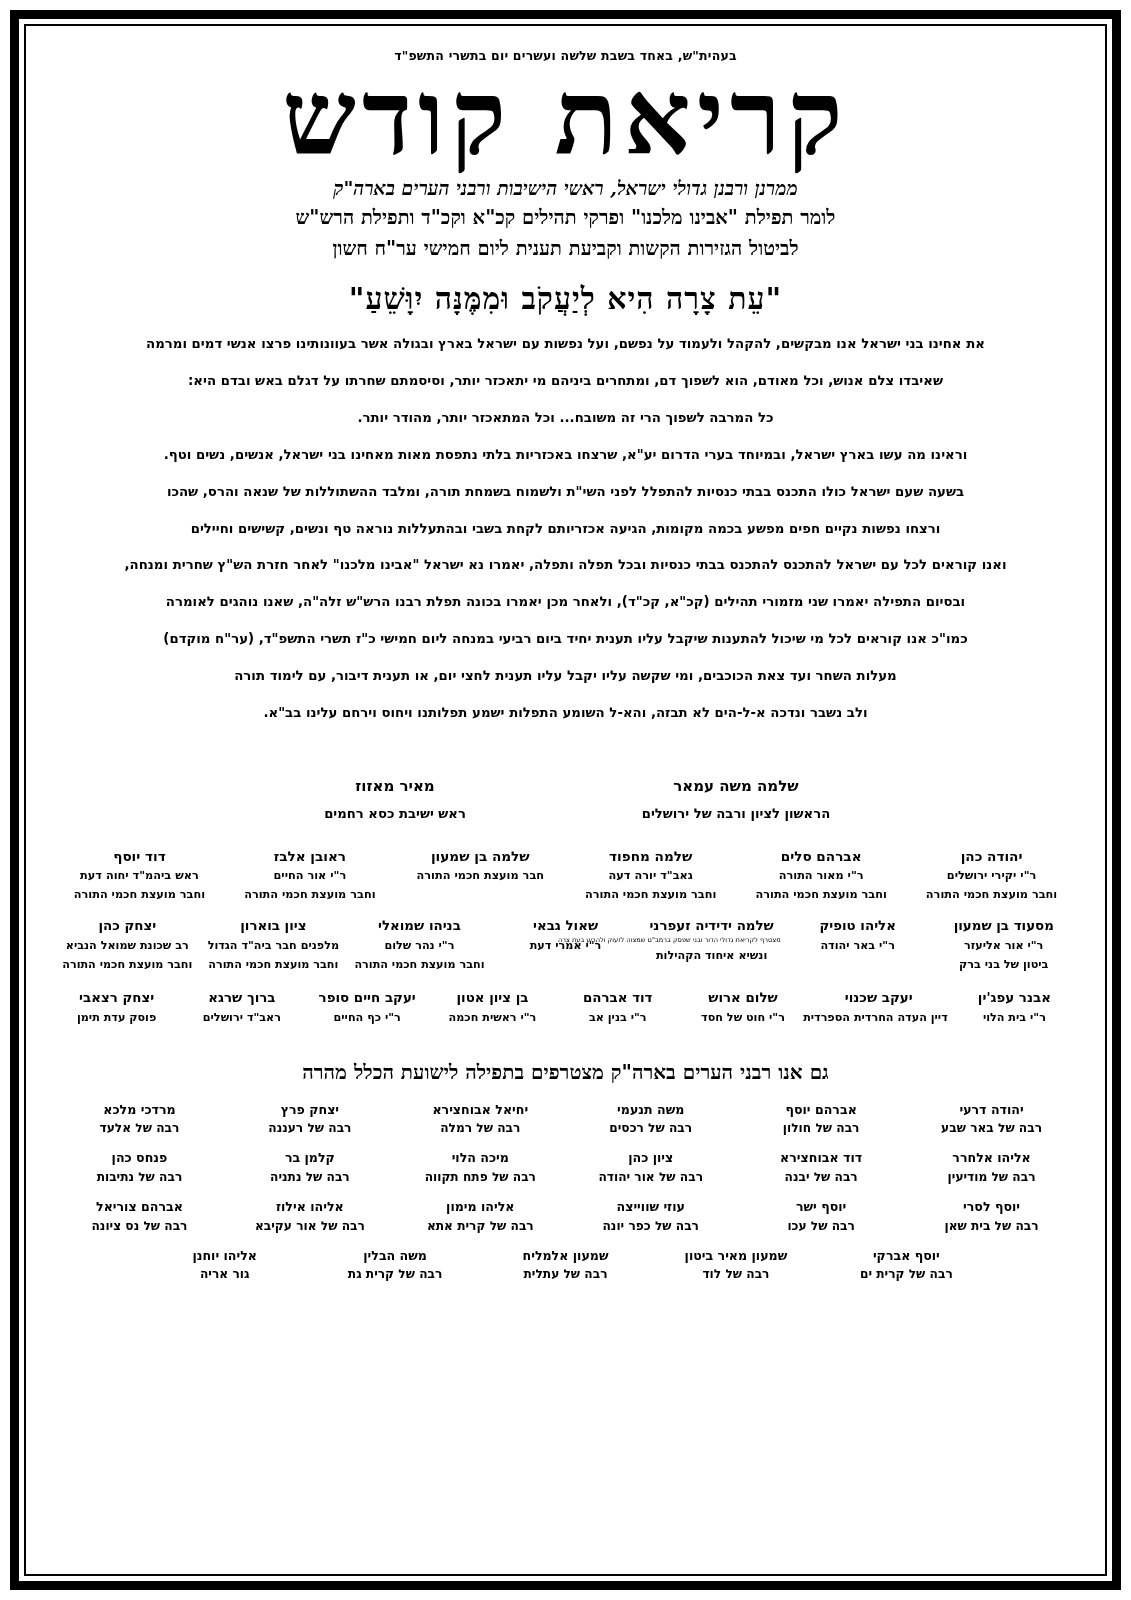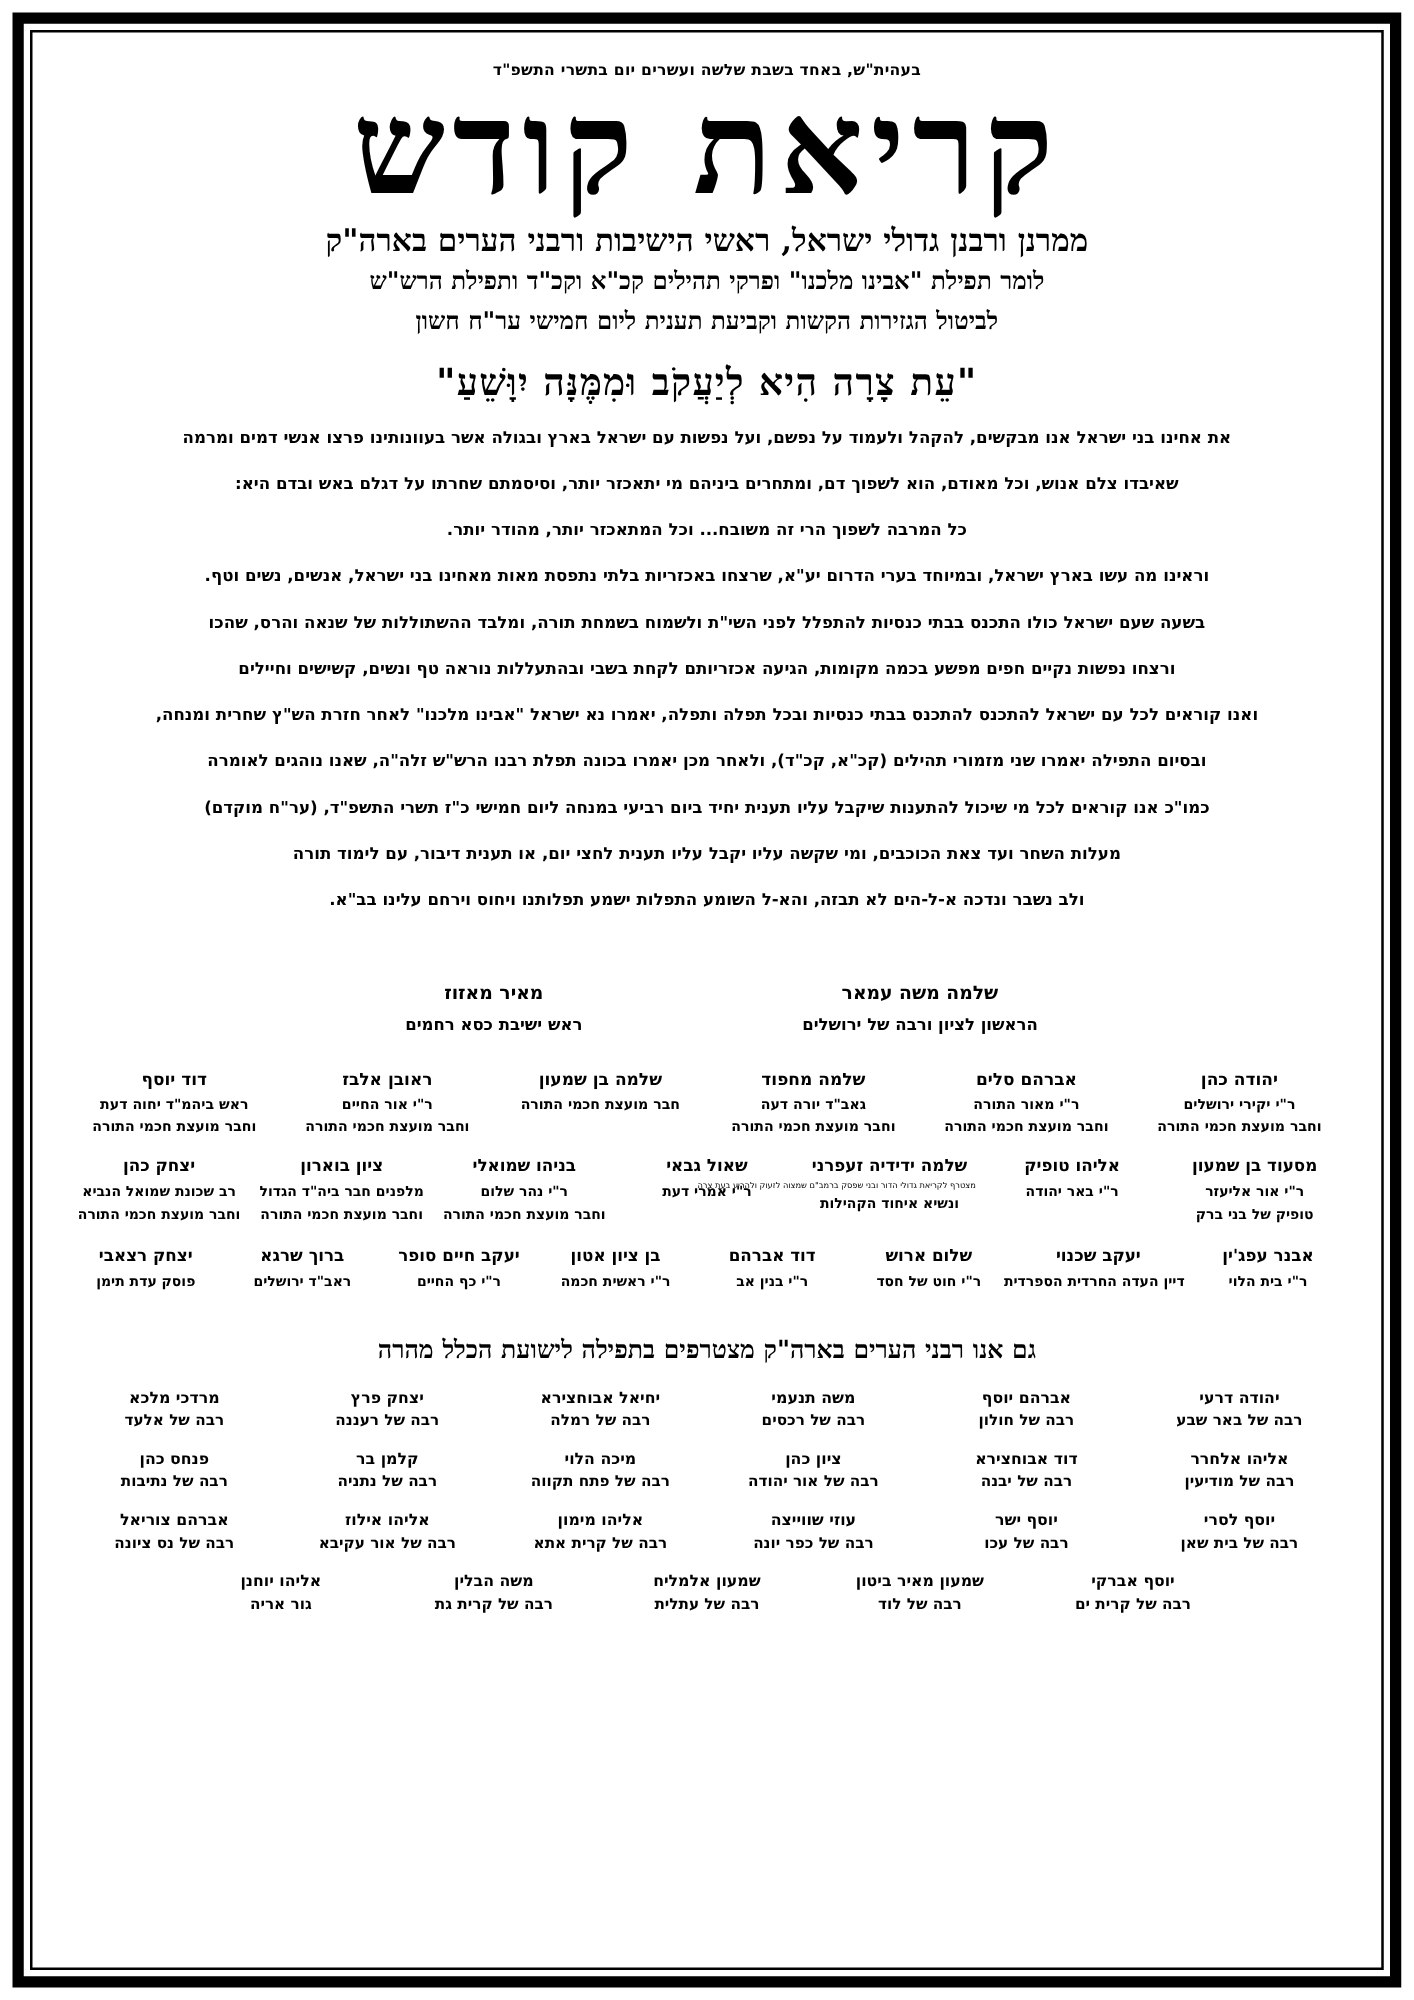--- a/index.html
+++ b/index.html
@@ -44,23 +44,24 @@
     font-weight:700;
     font-size:104px;
     line-height:1.02;
     letter-spacing:6px;
     margin:2px 0 2px 0;
   }
   .subtitle1{
     text-align:center;
     font-family:"DejaVu Serif","Liberation Serif",serif;
     font-weight:700;
-    font-size:25px;
+    font-size:19px;
     line-height:1.25;
     margin:6px 0 2px 0;
+    font-style:italic;
   }
   .subtitle2{
     text-align:center;
     font-family:"DejaVu Serif","Liberation Serif",serif;
     font-weight:700;
     font-size:19.5px;
     line-height:1.5;
     margin:2px 0;
   }
   .verse{
@@ -243,21 +244,21 @@
           <div class="sig-name">דוד יוסף</div>
           <div class="sig-title">ראש ביהמ"ד יחוה דעת</div>
           <div class="sig-title">וחבר מועצת חכמי התורה</div>
         </div>
       </div>
 
       <div class="sig-tier tier3">
         <div class="sig-cell">
           <div class="sig-name">מסעוד בן שמעון</div>
           <div class="sig-title">ר"י אור אליעזר</div>
-          <div class="sig-title">טופיק של בני ברק</div>
+          <div class="sig-title">ביטון של בני ברק</div>
         </div>
         <div class="sig-cell">
           <div class="sig-name">אליהו טופיק</div>
           <div class="sig-title">ר"י באר יהודה</div>
           <div class="sig-title"></div>
         </div>
         <div class="sig-cell">
           <div class="sig-name">שלמה ידידיה זעפרני</div>
           <div class="sig-note">מצטרף לקריאת גדולי הדור ובני שפסק ברמב"ם שמצוה לזעוק ולהריע בעת צרה</div>
           <div class="sig-title">ונשיא איחוד הקהילות</div>

